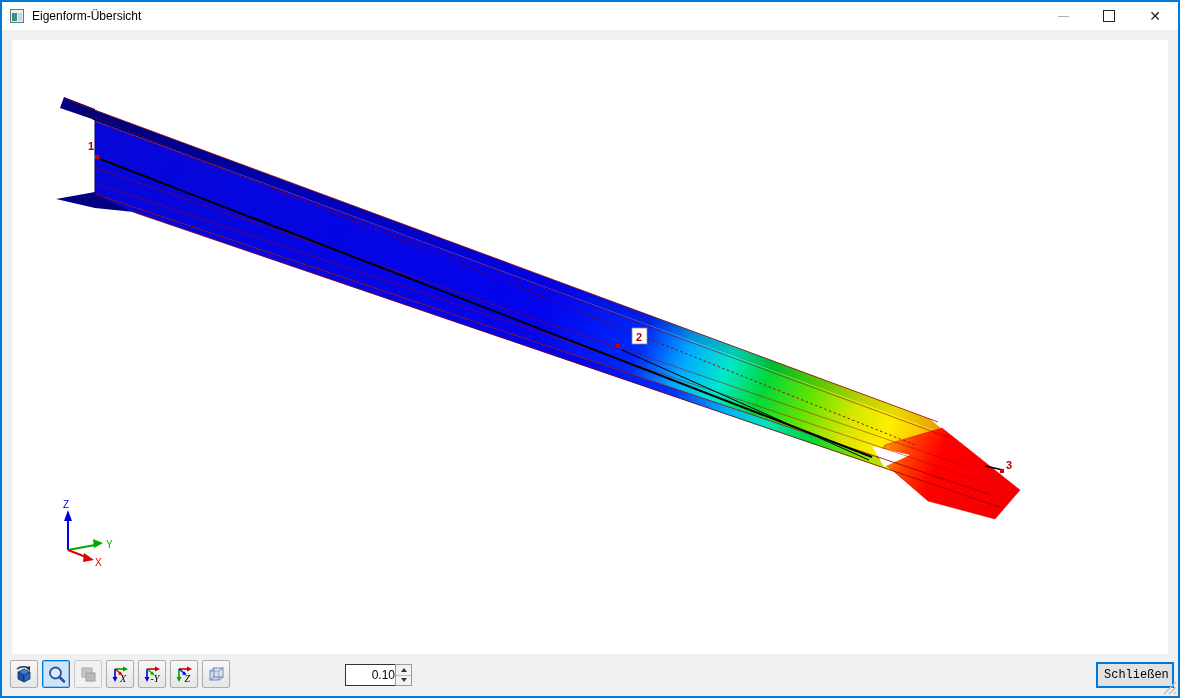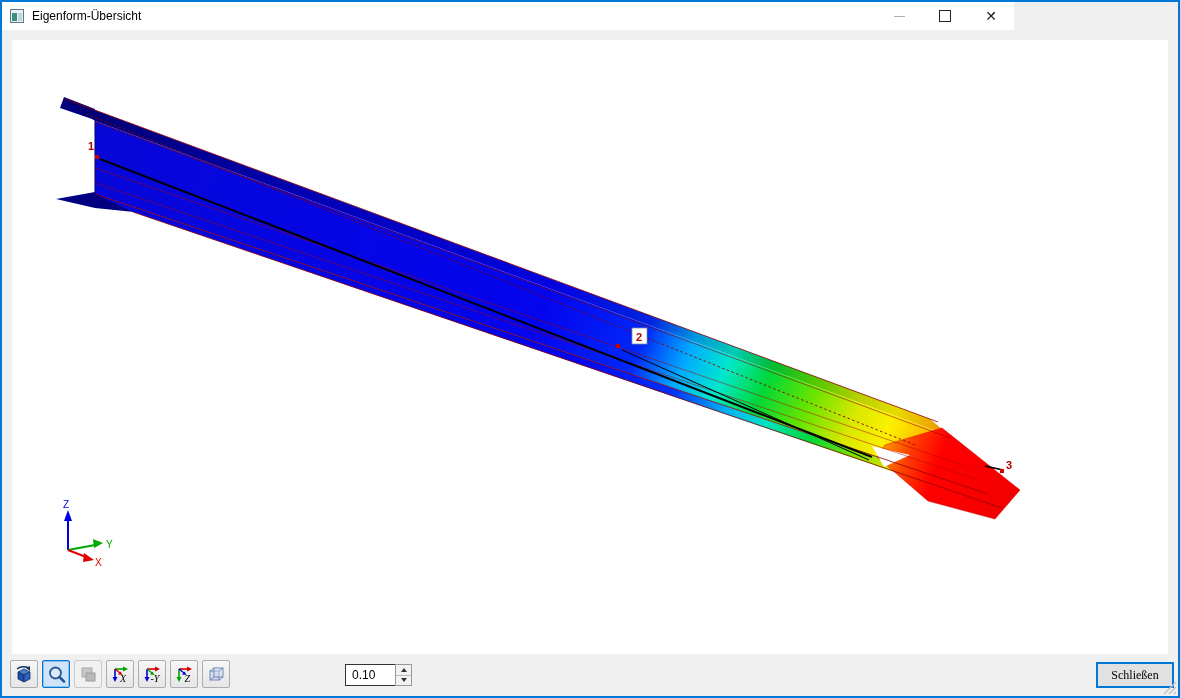--- a/index.html
+++ b/index.html
@@ -1,19 +1,19 @@
 <!DOCTYPE html>
 <html><head>
 <meta charset="utf-8">
 <style>
   html,body{margin:0;padding:0;background:#cfd8e0;font-family:"Liberation Sans",sans-serif;}
   .window{position:relative;width:1180px;height:698px;box-sizing:border-box;
           border:2px solid #0078d7;background:#f0f0f0;overflow:hidden;}
   
-  .titlebar{position:absolute;left:0;top:0;width:1012px;height:28px;background:#ffffff;display:flex;align-items:center;}
+  .titlebar{position:absolute;left:0;top:0;width:1176px;height:28px;background:#ffffff;display:flex;align-items:center;}
   .app-icon{width:14px;height:14px;margin-left:8px;border:1px solid #5a7a8a;box-sizing:border-box;background:#e8f0f4;position:relative;}
   .app-icon::before{content:"";position:absolute;left:1px;top:3px;width:5px;height:8px;background:#3f8f7f;}
   .app-icon::after{content:"";position:absolute;left:7px;top:3px;width:4px;height:8px;background:#c2d6de;}
   .title-text{margin-left:8px;font-size:12px;color:#000;}
   .win-controls{position:absolute;right:0;top:0;height:28px;display:flex;}
   .win-btn{width:46px;height:28px;display:flex;align-items:center;justify-content:center;font-size:13px;color:#222;}
   .min-glyph{width:11px;height:0;border-top:1px solid #b0b0b0;}
   .max-glyph{width:10px;height:10px;border:1px solid #222;}
   .close-glyph{font-size:14px;line-height:14px;color:#222;}
   
@@ -21,28 +21,28 @@
   .canvas svg{display:block;width:100%;height:100%;}
   
   .bottombar{position:absolute;left:0;top:652px;width:1176px;height:42px;background:#f0f0f0;}
   .tb-btn{position:absolute;top:6px;width:28px;height:28px;box-sizing:border-box;border:1px solid #adadad;
           background:linear-gradient(#f7f7f7,#e6e6e6);border-radius:2px;display:flex;align-items:center;justify-content:center;padding:0;}
   .tb-btn.active{background:#cfe4f8;border:1px solid #0078d7;box-shadow:inset 0 0 0 1px #8fc0ea;}
   .tb-btn.disabled{background:#f1f1f1;border-color:#c9c9c9;}
   .df-label{position:absolute;left:243px;top:0;height:42px;display:flex;align-items:center;font-size:12px;color:#000;}
   .df-group{position:absolute;left:343px;top:10px;display:flex;}
   .df-input{width:50px;height:22px;box-sizing:border-box;border:1px solid #333;border-right:none;font-size:12px;
-            font-family:"Liberation Sans",sans-serif;padding:0 0 0 6px;outline:none;}
+            font-family:"Liberation Sans",sans-serif;padding:0 0 0 6px;outline:none;text-align:right;}
   .spinner{width:17px;height:22px;box-sizing:border-box;border:1px solid #999;display:flex;flex-direction:column;background:#f2f2f2;}
   .spin-btn{flex:1;display:flex;align-items:center;justify-content:center;border:none;background:#f2f2f2;padding:0;}
   .spin-btn:first-child{border-bottom:1px solid #bbb;}
   .tri-up{width:0;height:0;border-left:3.5px solid transparent;border-right:3.5px solid transparent;border-bottom:4px solid #333;}
   .tri-dn{width:0;height:0;border-left:3.5px solid transparent;border-right:3.5px solid transparent;border-top:4px solid #333;}
   .close-button{position:absolute;left:1094px;top:8px;width:78px;height:26px;box-sizing:border-box;
-                border:2px solid #0078d7;background:#e1e1e1;font-size:12px;font-family:Liberation Serif, serif;color:#000;}
+                border:2px solid #0078d7;background:#e1e1e1;font-size:12px;font-family:Liberation Mono, monospace;color:#000;}
   .grip{position:absolute;right:1px;bottom:1px;}
 </style>
 </head>
 <body>
 
 <div class="window">
 
   <div class="titlebar">
     <div class="app-icon"></div>
     <div class="title-text">Eigenform-Übersicht</div>

